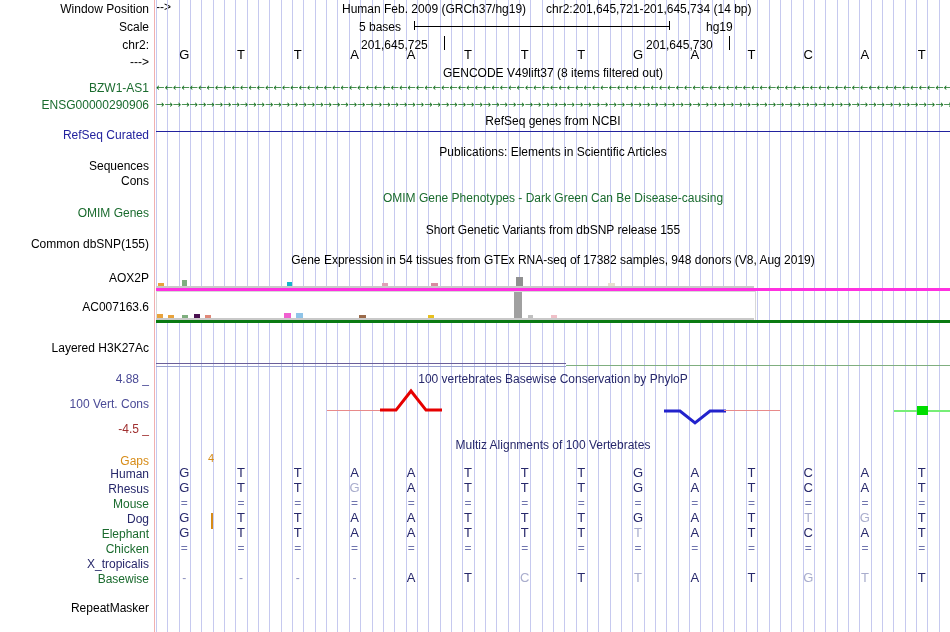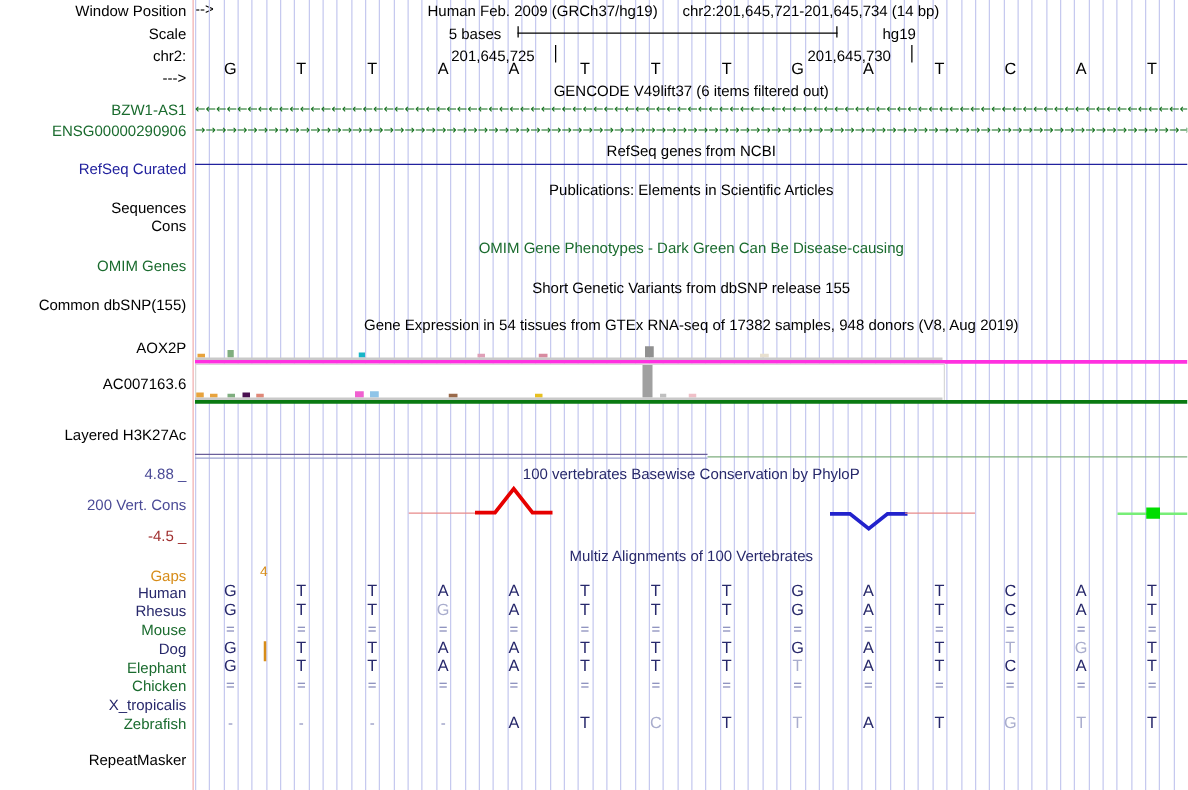--- a/index.html
+++ b/index.html
@@ -85,33 +85,33 @@
   <div class="lbl blue" style="top:129px">RefSeq Curated</div>
   <div class="lbl black" style="top:160px">Sequences</div>
   <div class="lbl black" style="top:175px">Cons</div>
   <div class="lbl green" style="top:207px">OMIM Genes</div>
   <div class="lbl black" style="top:238px">Common dbSNP(155)</div>
   <div class="lbl black" style="top:272px">AOX2P</div>
   <div class="lbl black" style="top:301px">AC007163.6</div>
   <div class="lbl black" style="top:342px">Layered H3K27Ac</div>
 
   <div class="lbl slate" style="top:373px">4.88 _</div>
-  <div class="lbl slate" style="top:398px">200 Vert. Cons</div>
+  <div class="lbl slate" style="top:398px">100 Vert. Cons</div>
   <div class="lbl darkred" style="top:423px">-4.5 _</div>
 
   <div class="lbl orange" style="top:455px">Gaps</div>
 
   <div class="lbl navy" style="top:468px">Human</div>
   <div class="lbl navy" style="top:483px">Rhesus</div>
   <div class="lbl green" style="top:498px">Mouse</div>
   <div class="lbl navy" style="top:513px">Dog</div>
   <div class="lbl green" style="top:528px">Elephant</div>
   <div class="lbl green" style="top:543px">Chicken</div>
   <div class="lbl navy" style="top:558px">X_tropicalis</div>
-  <div class="lbl green" style="top:573px">Zebrafish</div>
+  <div class="lbl green" style="top:573px">Basewise</div>
 
   <div class="lbl black" style="top:602px">RepeatMasker</div>
 
   <div id="pane">
     <div id="grid">
         <div class="gl" style="left: 0px;"></div>
         <div class="gl" style="left: 11px;"></div>
         <div class="gl" style="left: 23px;"></div>
         <div class="gl" style="left: 34px;"></div>
         <div class="gl" style="left: 45px;"></div>
@@ -211,21 +211,21 @@
         <div class="base hdrbase" style="left: 418.357px;">T</div>
         <div class="base hdrbase" style="left: 475.071px;">G</div>
         <div class="base hdrbase" style="left: 531.786px;">A</div>
         <div class="base hdrbase" style="left: 588.5px;">T</div>
         <div class="base hdrbase" style="left: 645.214px;">C</div>
         <div class="base hdrbase" style="left: 701.929px;">A</div>
         <div class="base hdrbase" style="left: 758.643px;">T</div>
       </div>
 
     
-    <div class="ctr black" style="top:67px">GENCODE V49lift37 (6 items filtered out)</div>
+    <div class="ctr black" style="top:67px">GENCODE V49lift37 (8 items filtered out)</div>
     <div class="arrowline" id="arrow-rev" style="top:82px">←←←←←←←←←←←←←←←←←←←←←←←←←←←←←←←←←←←←←←←←←←←←←←←←←←←←←←←←←←←←←←←←←←←←←←←←←←←←←←←←←←←←←←←←←←←←←←←←←←←←←←←←←←←←←←←←←←←←←←←←←←←←←←←←←←←←←←←←←←←←←←←←←←←←←←←←←←←←←←←←←←←←←←←←←←←←←←←←←←←←←←←←←←←←←←←←←←←←←←←←</div>
     <div class="arrowline" id="arrow-fwd" style="top:99px">→→→→→→→→→→→→→→→→→→→→→→→→→→→→→→→→→→→→→→→→→→→→→→→→→→→→→→→→→→→→→→→→→→→→→→→→→→→→→→→→→→→→→→→→→→→→→→→→→→→→→→→→→→→→→→→→→→→→→→→→→→→→→→→→→→→→→→→→→→→→→→→→→→→→→→→→→→→→→→→→→→→→→→→→→→→→→→→→→→→→→→→→→→→→→→→→→→→→→→→→</div>
 
     
     <div class="ctr black" style="top:115px">RefSeq genes from NCBI</div>
     <div class="hline" style="left:0;top:131px;width:794px;background:#22229e;height:1px"></div>
 
     
     <div class="ctr black" style="top:146px">Publications: Elements in Scientific Articles</div>
 

